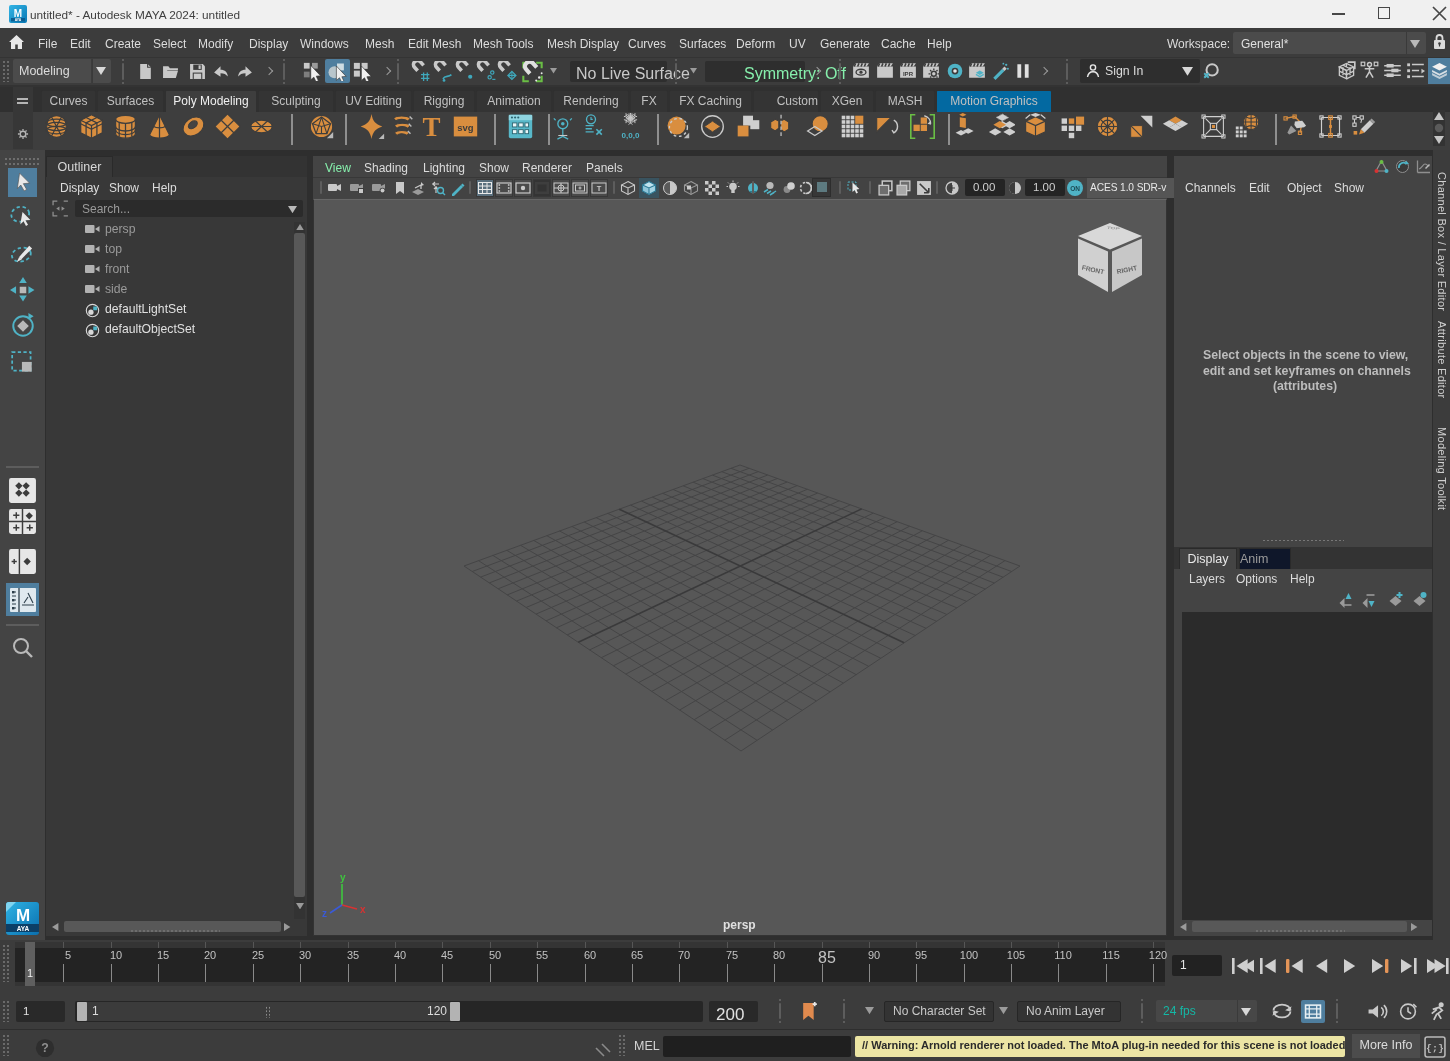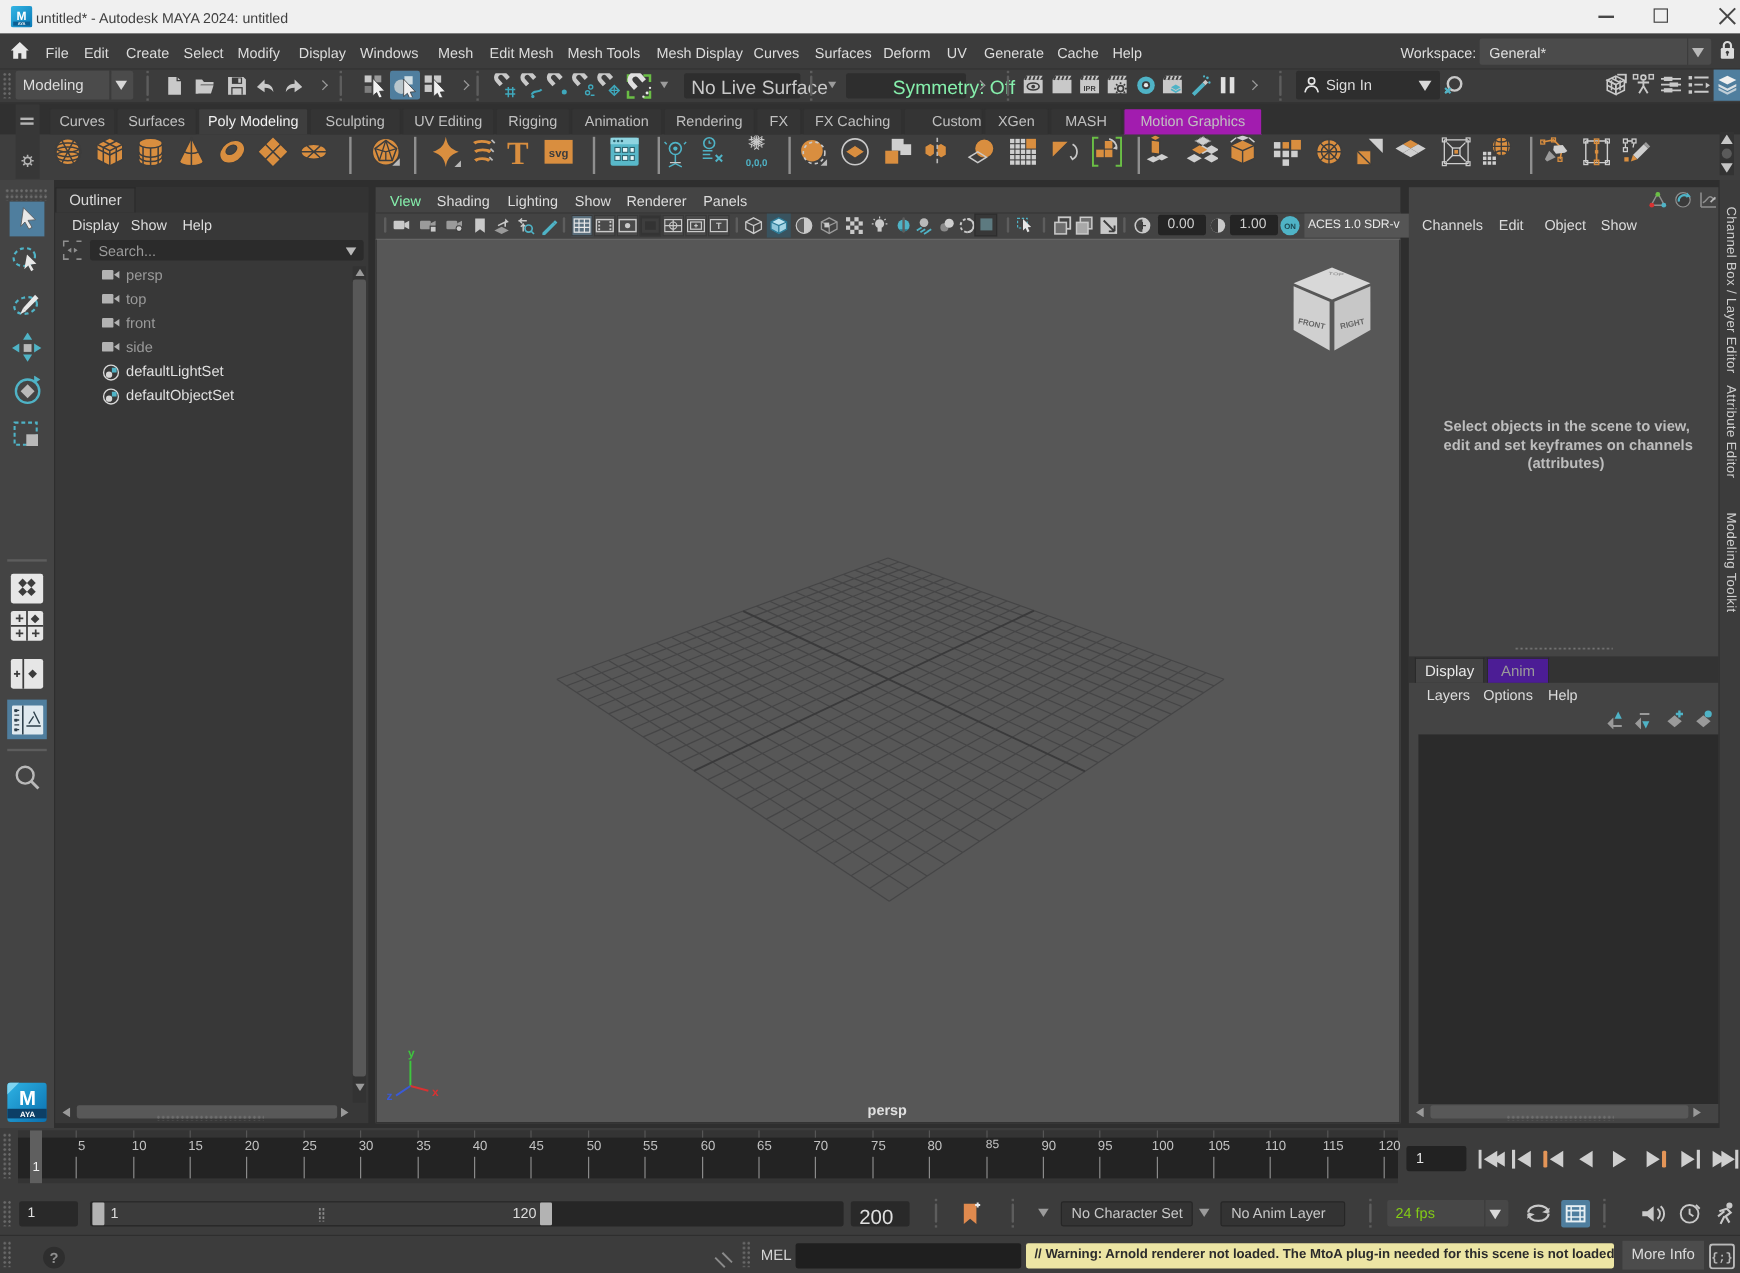--- a/index.html
+++ b/index.html
@@ -333,21 +333,21 @@
 <div class="abs" style="left:258px;top:90px;width:76px;height:22px;background:#343434;border:1px solid #303030;border-bottom:none;border-radius:2px 2px 0 0;color:#c0c0c0;font-size:12px;text-align:center;line-height:21px">Sculpting</div>
 <div class="abs" style="left:335px;top:90px;width:77px;height:22px;background:#343434;border:1px solid #303030;border-bottom:none;border-radius:2px 2px 0 0;color:#c0c0c0;font-size:12px;text-align:center;line-height:21px">UV Editing</div>
 <div class="abs" style="left:413px;top:90px;width:62px;height:22px;background:#343434;border:1px solid #303030;border-bottom:none;border-radius:2px 2px 0 0;color:#c0c0c0;font-size:12px;text-align:center;line-height:21px">Rigging</div>
 <div class="abs" style="left:476px;top:90px;width:76px;height:22px;background:#343434;border:1px solid #303030;border-bottom:none;border-radius:2px 2px 0 0;color:#c0c0c0;font-size:12px;text-align:center;line-height:21px">Animation</div>
 <div class="abs" style="left:553px;top:90px;width:76px;height:22px;background:#343434;border:1px solid #303030;border-bottom:none;border-radius:2px 2px 0 0;color:#c0c0c0;font-size:12px;text-align:center;line-height:21px">Rendering</div>
 <div class="abs" style="left:630px;top:90px;width:38px;height:22px;background:#343434;border:1px solid #303030;border-bottom:none;border-radius:2px 2px 0 0;color:#c0c0c0;font-size:12px;text-align:center;line-height:21px">FX</div>
 <div class="abs" style="left:669px;top:90px;width:83px;height:22px;background:#343434;border:1px solid #303030;border-bottom:none;border-radius:2px 2px 0 0;color:#c0c0c0;font-size:12px;text-align:center;line-height:21px">FX Caching</div>
 <div class="abs" style="left:753px;top:90px;width:66px;height:22px;background:#343434;border:1px solid #303030;border-bottom:none;border-radius:2px 2px 0 0;color:#c0c0c0;font-size:12px;text-align:right;line-height:21px">Custom</div>
 <div class="abs" style="left:820px;top:90px;width:54px;height:22px;background:#343434;border:1px solid #303030;border-bottom:none;border-radius:2px 2px 0 0;color:#c0c0c0;font-size:12px;text-align:center;line-height:21px">XGen</div>
 <div class="abs" style="left:875px;top:90px;width:60px;height:22px;background:#343434;border:1px solid #303030;border-bottom:none;border-radius:2px 2px 0 0;color:#c0c0c0;font-size:12px;text-align:center;line-height:21px">MASH</div>
-<div class="abs" style="left:936px;top:90px;width:116px;height:22px;background:#a21caf;border:1px solid #303030;border-bottom:none;border-radius:2px 2px 0 0;color:#c0c0c0;font-size:12px;text-align:center;line-height:21px">Motion Graphics</div>
+<div class="abs" style="left:936px;top:90px;width:116px;height:22px;background:#0369a1;border:1px solid #303030;border-bottom:none;border-radius:2px 2px 0 0;color:#c0c0c0;font-size:12px;text-align:center;line-height:21px">Motion Graphics</div>
 <svg style="position:absolute;left:43px;top:113px" width="27" height="27" viewBox="0 0 30 30">
       <circle cx="15" cy="15" r="12" fill="#d98e3f"></circle>
       <g fill="none" stroke="#3d3d3d" stroke-width="1.4">
         <circle cx="15" cy="15" r="12"></circle>
         <ellipse cx="15" cy="15" rx="12" ry="4.5" transform="rotate(0 15 15)"></ellipse>
         <ellipse cx="15" cy="11" rx="11.3" ry="4.2"></ellipse>
         <ellipse cx="15" cy="19" rx="11.3" ry="4.2"></ellipse>
         <path d="M7 5.2C3 12 3 18 7 24.8M23 5.2c4 6.8 4 12.8 0 19.6M15 3v0"></path>
         <path d="M9.5 4.4 20.5 25.6M20.5 4.4 9.5 25.6"></path>
       </g>
@@ -1034,21 +1034,21 @@
       <path d="M9 9l4-4 1 1-4 4z" fill="#b9b9b9"></path>
     </svg>
 <div class="txt" style="left:1185px;top:181px;font-size:12px;color:#dcdcdc">Channels</div>
 <div class="txt" style="left:1249px;top:181px;font-size:12px;color:#dcdcdc">Edit</div>
 <div class="txt" style="left:1287px;top:181px;font-size:12px;color:#dcdcdc">Object</div>
 <div class="txt" style="left:1334px;top:181px;font-size:12px;color:#dcdcdc">Show</div>
 <div class="txt" style="left:1203px;top:348px;width:204px;font-size:12.3px;font-weight:bold;color:#bdbdbd;text-align:center;line-height:15.5px">Select objects in the scene to view,<br>edit and set keyframes on channels<br>(attributes)</div>
 <div class="abs" style="left:1262px;top:539px;width:82px;height:3px;background-image:radial-gradient(#777 0.9px, transparent 1px);background-size:4px 3px"></div>
 <div class="abs" style="left:1174px;top:547px;width:258px;height:22px;background:#333333"></div>
 <div class="abs" style="left:1179px;top:548px;width:58px;height:21px;background:#444444;border:1px solid #2a2a2a;border-bottom:none;color:#e8e8e8;font-size:12.5px;text-align:center;line-height:20px">Display</div>
-<div class="abs" style="left:1239px;top:548px;width:52px;height:21px;background:#4c1d95;border:1px solid #2a2a2a;border-bottom:none;color:#9a9a9a;font-size:12.5px;text-align:center;line-height:20px">Anim</div>
+<div class="abs" style="left:1239px;top:548px;width:52px;height:21px;background:#0f172a;border:1px solid #2a2a2a;border-bottom:none;color:#9a9a9a;font-size:12.5px;text-align:left;line-height:20px">Anim</div>
 <div class="txt" style="left:1189px;top:572px;font-size:12px;color:#dcdcdc">Layers</div>
 <div class="txt" style="left:1236px;top:572px;font-size:12px;color:#dcdcdc">Options</div>
 <div class="txt" style="left:1290px;top:572px;font-size:12px;color:#dcdcdc">Help</div>
 <svg style="position:absolute;left:1337px;top:591px" width="17" height="17" viewBox="0 0 16 17">
       <path d="M1 9 6 4v3h4v4H6v3z" fill="#b9b9b9" opacity="0"></path>
       <path d="M2 12 7 7v10z" fill="#9a9a9a"></path>
       <path d="M8 8h6l-3-6z" fill="#4fb3c6"></path>
       <path d="M6 14h8" stroke="#9a9a9a" stroke-width="1.6"></path>
     </svg>
 <svg style="position:absolute;left:1360px;top:591px" width="17" height="17" viewBox="0 0 16 17">
@@ -1124,21 +1124,21 @@
 <div class="abs" style="left:679px;top:964px;width:1px;height:18px;background:#8a8a8a"></div>
 <div class="txt" style="left:684px;top:949px;font-size:11px;color:#c2c2c2;transform:translateX(-50%)">70</div>
 <div class="abs" style="left:727px;top:942px;width:1px;height:6px;background:#565656"></div>
 <div class="abs" style="left:727px;top:964px;width:1px;height:18px;background:#8a8a8a"></div>
 <div class="txt" style="left:732px;top:949px;font-size:11px;color:#c2c2c2;transform:translateX(-50%)">75</div>
 <div class="abs" style="left:774px;top:942px;width:1px;height:6px;background:#565656"></div>
 <div class="abs" style="left:774px;top:964px;width:1px;height:18px;background:#8a8a8a"></div>
 <div class="txt" style="left:779px;top:949px;font-size:11px;color:#c2c2c2;transform:translateX(-50%)">80</div>
 <div class="abs" style="left:822px;top:942px;width:1px;height:6px;background:#565656"></div>
 <div class="abs" style="left:822px;top:964px;width:1px;height:18px;background:#8a8a8a"></div>
-<div class="txt" style="left:827px;top:949px;font-size:10px;color:#c2c2c2;transform:translateX(-50%)">85</div>
+<div class="txt" style="left:827px;top:949px;font-size:16px;color:#c2c2c2;transform:translateX(-50%)">85</div>
 <div class="abs" style="left:869px;top:942px;width:1px;height:6px;background:#565656"></div>
 <div class="abs" style="left:869px;top:964px;width:1px;height:18px;background:#8a8a8a"></div>
 <div class="txt" style="left:874px;top:949px;font-size:11px;color:#c2c2c2;transform:translateX(-50%)">90</div>
 <div class="abs" style="left:916px;top:942px;width:1px;height:6px;background:#565656"></div>
 <div class="abs" style="left:916px;top:964px;width:1px;height:18px;background:#8a8a8a"></div>
 <div class="txt" style="left:921px;top:949px;font-size:11px;color:#c2c2c2;transform:translateX(-50%)">95</div>
 <div class="abs" style="left:964px;top:942px;width:1px;height:6px;background:#565656"></div>
 <div class="abs" style="left:964px;top:964px;width:1px;height:18px;background:#8a8a8a"></div>
 <div class="txt" style="left:969px;top:949px;font-size:11px;color:#c2c2c2;transform:translateX(-50%)">100</div>
 <div class="abs" style="left:1011px;top:942px;width:1px;height:6px;background:#565656"></div>
@@ -1218,21 +1218,21 @@
 <div class="txt" style="left:893px;top:1004px;font-size:12px;color:#c8c8c8">No Character Set</div>
 <svg class="abs" style="left:999px;top:1007px" width="11" height="8">
       <polygon points="0,0 9,0 4.5,7.2" fill="#9b9b9b"></polygon>
     </svg>
 <div class="fld" style="left:1017px;top:1001px;width:104px;height:21px;background:#333;border:1px solid #262626"></div>
 <div class="txt" style="left:1026px;top:1004px;font-size:12px;color:#c8c8c8">No Anim Layer</div>
 <div class="sep" style="left:1141px;top:1003px;height:16px"></div>
 <div class="abs" style="left:1141px;top:999px;width:2px;height:2px;background:#5d5d5d"></div>
 <div class="abs" style="left:1141px;top:1021px;width:2px;height:2px;background:#5d5d5d"></div>
 <div class="abs" style="left:1156px;top:1000px;width:81px;height:22px;background:#474747;border-radius:2px 0 0 2px"></div>
-<div class="txt" style="left:1163px;top:1004px;font-size:12px;color:#84cc16">24 fps</div>
+<div class="txt" style="left:1163px;top:1004px;font-size:12px;color:#14b8a6">24 fps</div>
 <div class="abs" style="left:1237px;top:1000px;width:20px;height:22px;background:#474747;border-left:1px solid #3a3a3a;border-radius:0 2px 2px 0"></div>
 <svg class="abs" style="left:1241px;top:1008px" width="12" height="8">
       <polygon points="0,0 10,0 5.0,8.0" fill="#d8d8d8"></polygon>
     </svg>
 <svg style="position:absolute;left:1270px;top:1002px" width="24" height="18" viewBox="0 0 22 17">
       <path d="M3 8a8 5.5 0 0 1 16 0M19 9a8 5.5 0 0 1-16 0" fill="none" stroke="#c9c9c9" stroke-width="1.7"></path>
       <path d="M19 4v5h-5z" fill="#c9c9c9" transform="rotate(14 19 8)"></path>
       <path d="M3 13V8h5z" fill="#c9c9c9" transform="rotate(14 3 9)"></path>
     </svg>
 <div class="abs" style="left:1301px;top:1000px;width:24px;height:23px;background:#4f7e9e;border-radius:2px"></div>

